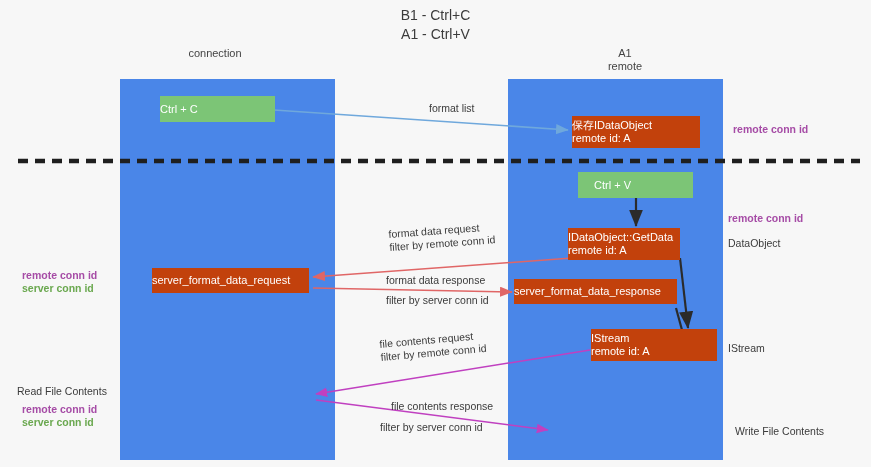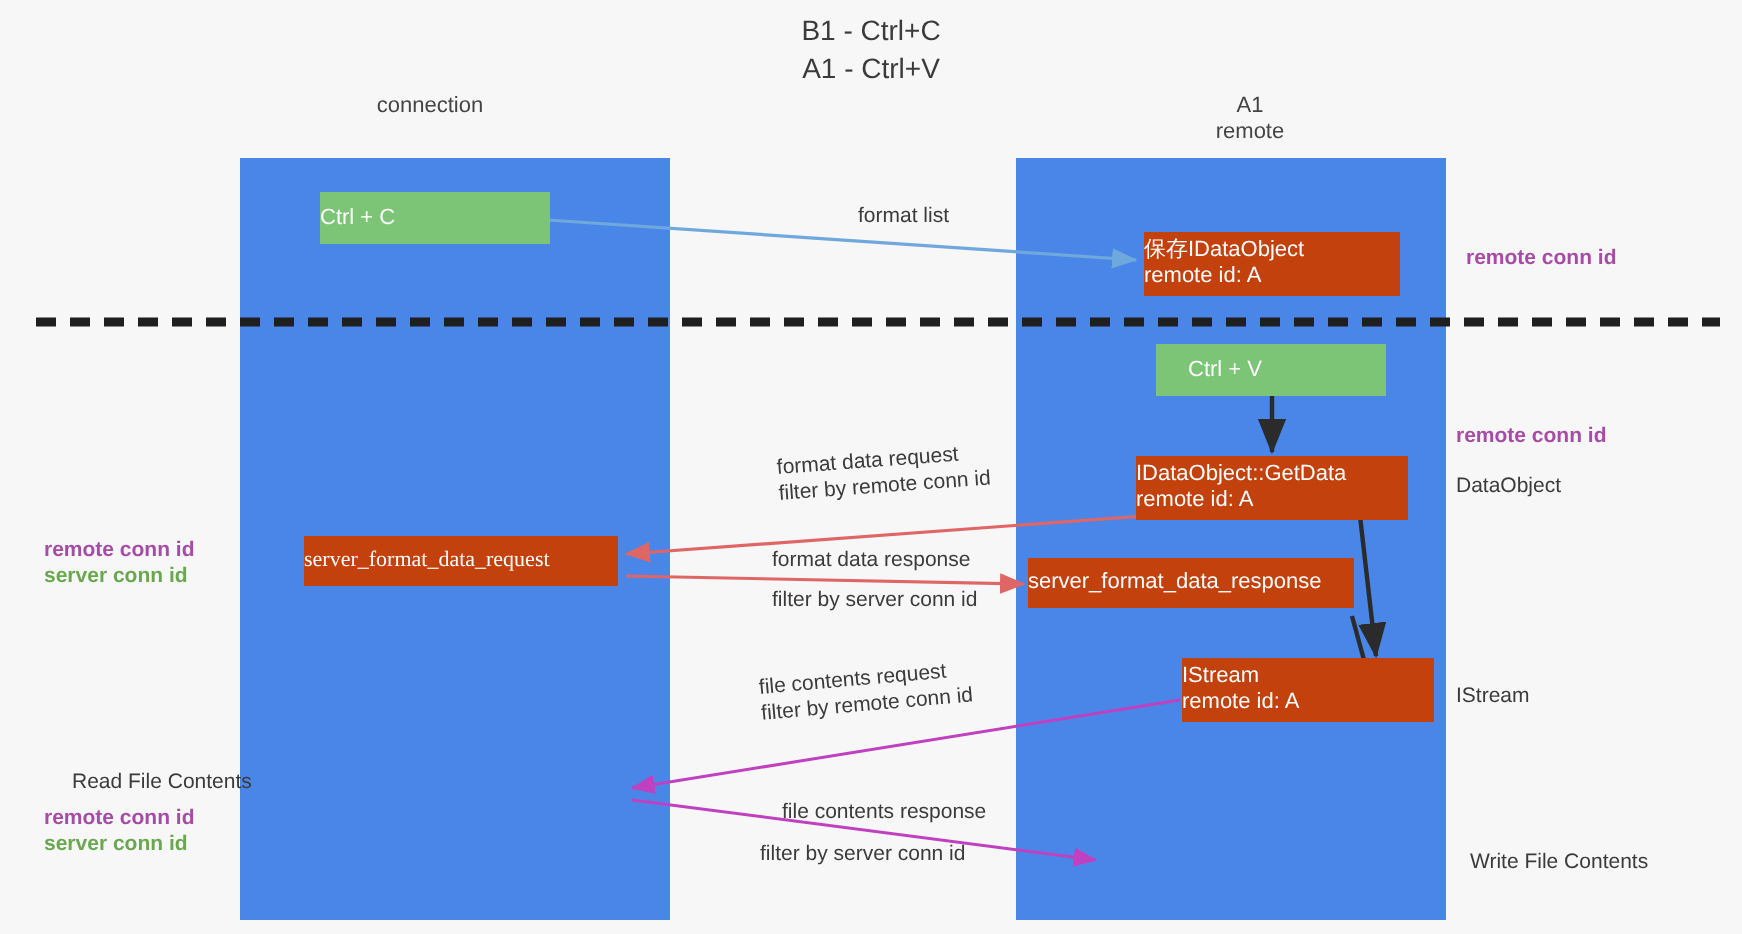--- a/index.html
+++ b/index.html
@@ -96,26 +96,26 @@
 
   <div class="node orange" style="left:572px;top:116px;width:128px;height:32px;">
     <span>保存IDataObject</span>
     <span>remote id: A</span>
   </div>
 
   <div class="node green" style="left:578px;top:172px;width:115px;height:26px;padding-left:16px;">
     <span>Ctrl + V</span>
   </div>
 
-  <div class="node orange" style="left:568px;top:228px;width:136px;height:32px;">
+  <div class="node orange" style="left:568px;top:228px;width:112px;height:32px;">
     <span>IDataObject::GetData</span>
     <span>remote id: A</span>
   </div>
 
-  <div class="node orange" style="left:152px;top:268px;width:157px;height:25px;font-family:Liberation Serif, serif;">
+  <div class="node orange" style="left:152px;top:268px;width:157px;height:25px;">
     <span>server_format_data_request</span>
   </div>
 
   <div class="node orange" style="left:514px;top:279px;width:163px;height:25px;">
     <span>server_format_data_response</span>
   </div>
 
   <div class="node orange" style="left:591px;top:329px;width:126px;height:32px;">
     <span>IStream</span>
     <span>remote id: A</span>
@@ -159,17 +159,17 @@
 
   <div class="lbl blk" style="left:728px;top:237px;">DataObject</div>
 
   <div class="lbl blk" style="left:728px;top:342px;">IStream</div>
 
   <div class="lbl blk" style="left:735px;top:425px;">Write File Contents</div>
 
   <div class="lbl purple" style="left:22px;top:269px;">remote conn id</div>
   <div class="lbl green" style="left:22px;top:282px;">server conn id</div>
 
-  <div class="lbl blk" style="left:36px;top:385px;">Read File Contents</div>
+  <div class="lbl blk" style="left:17px;top:385px;">Read File Contents</div>
   <div class="lbl purple" style="left:22px;top:403px;">remote conn id</div>
   <div class="lbl green" style="left:22px;top:416px;">server conn id</div>
 
 </div>
 
 </body></html>

